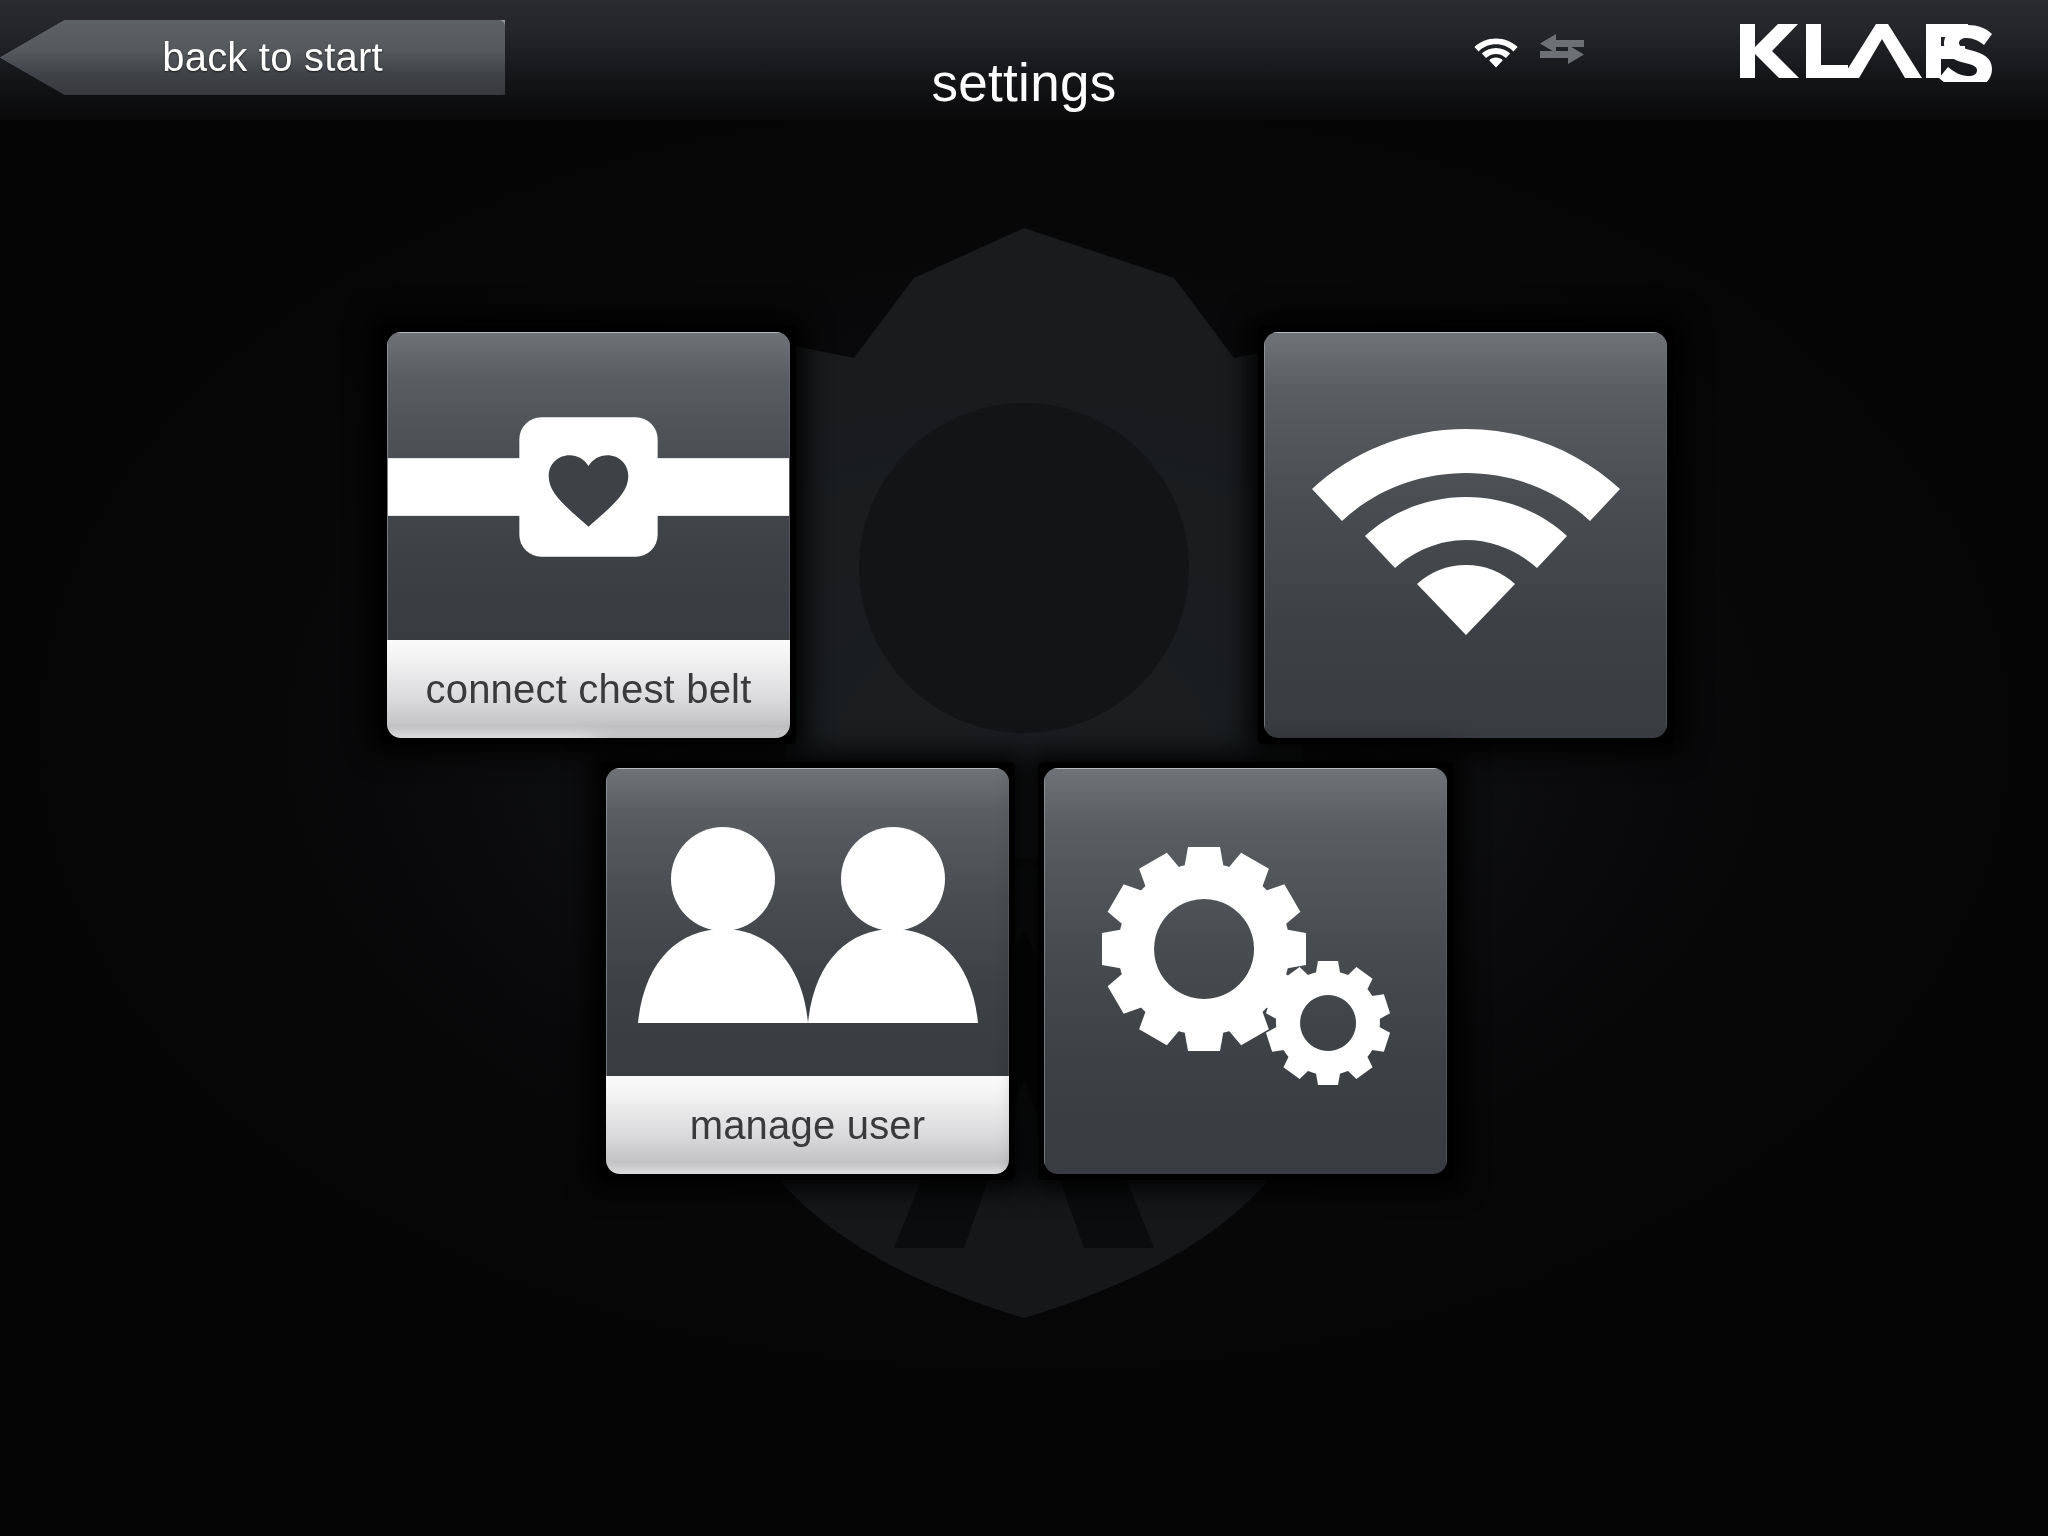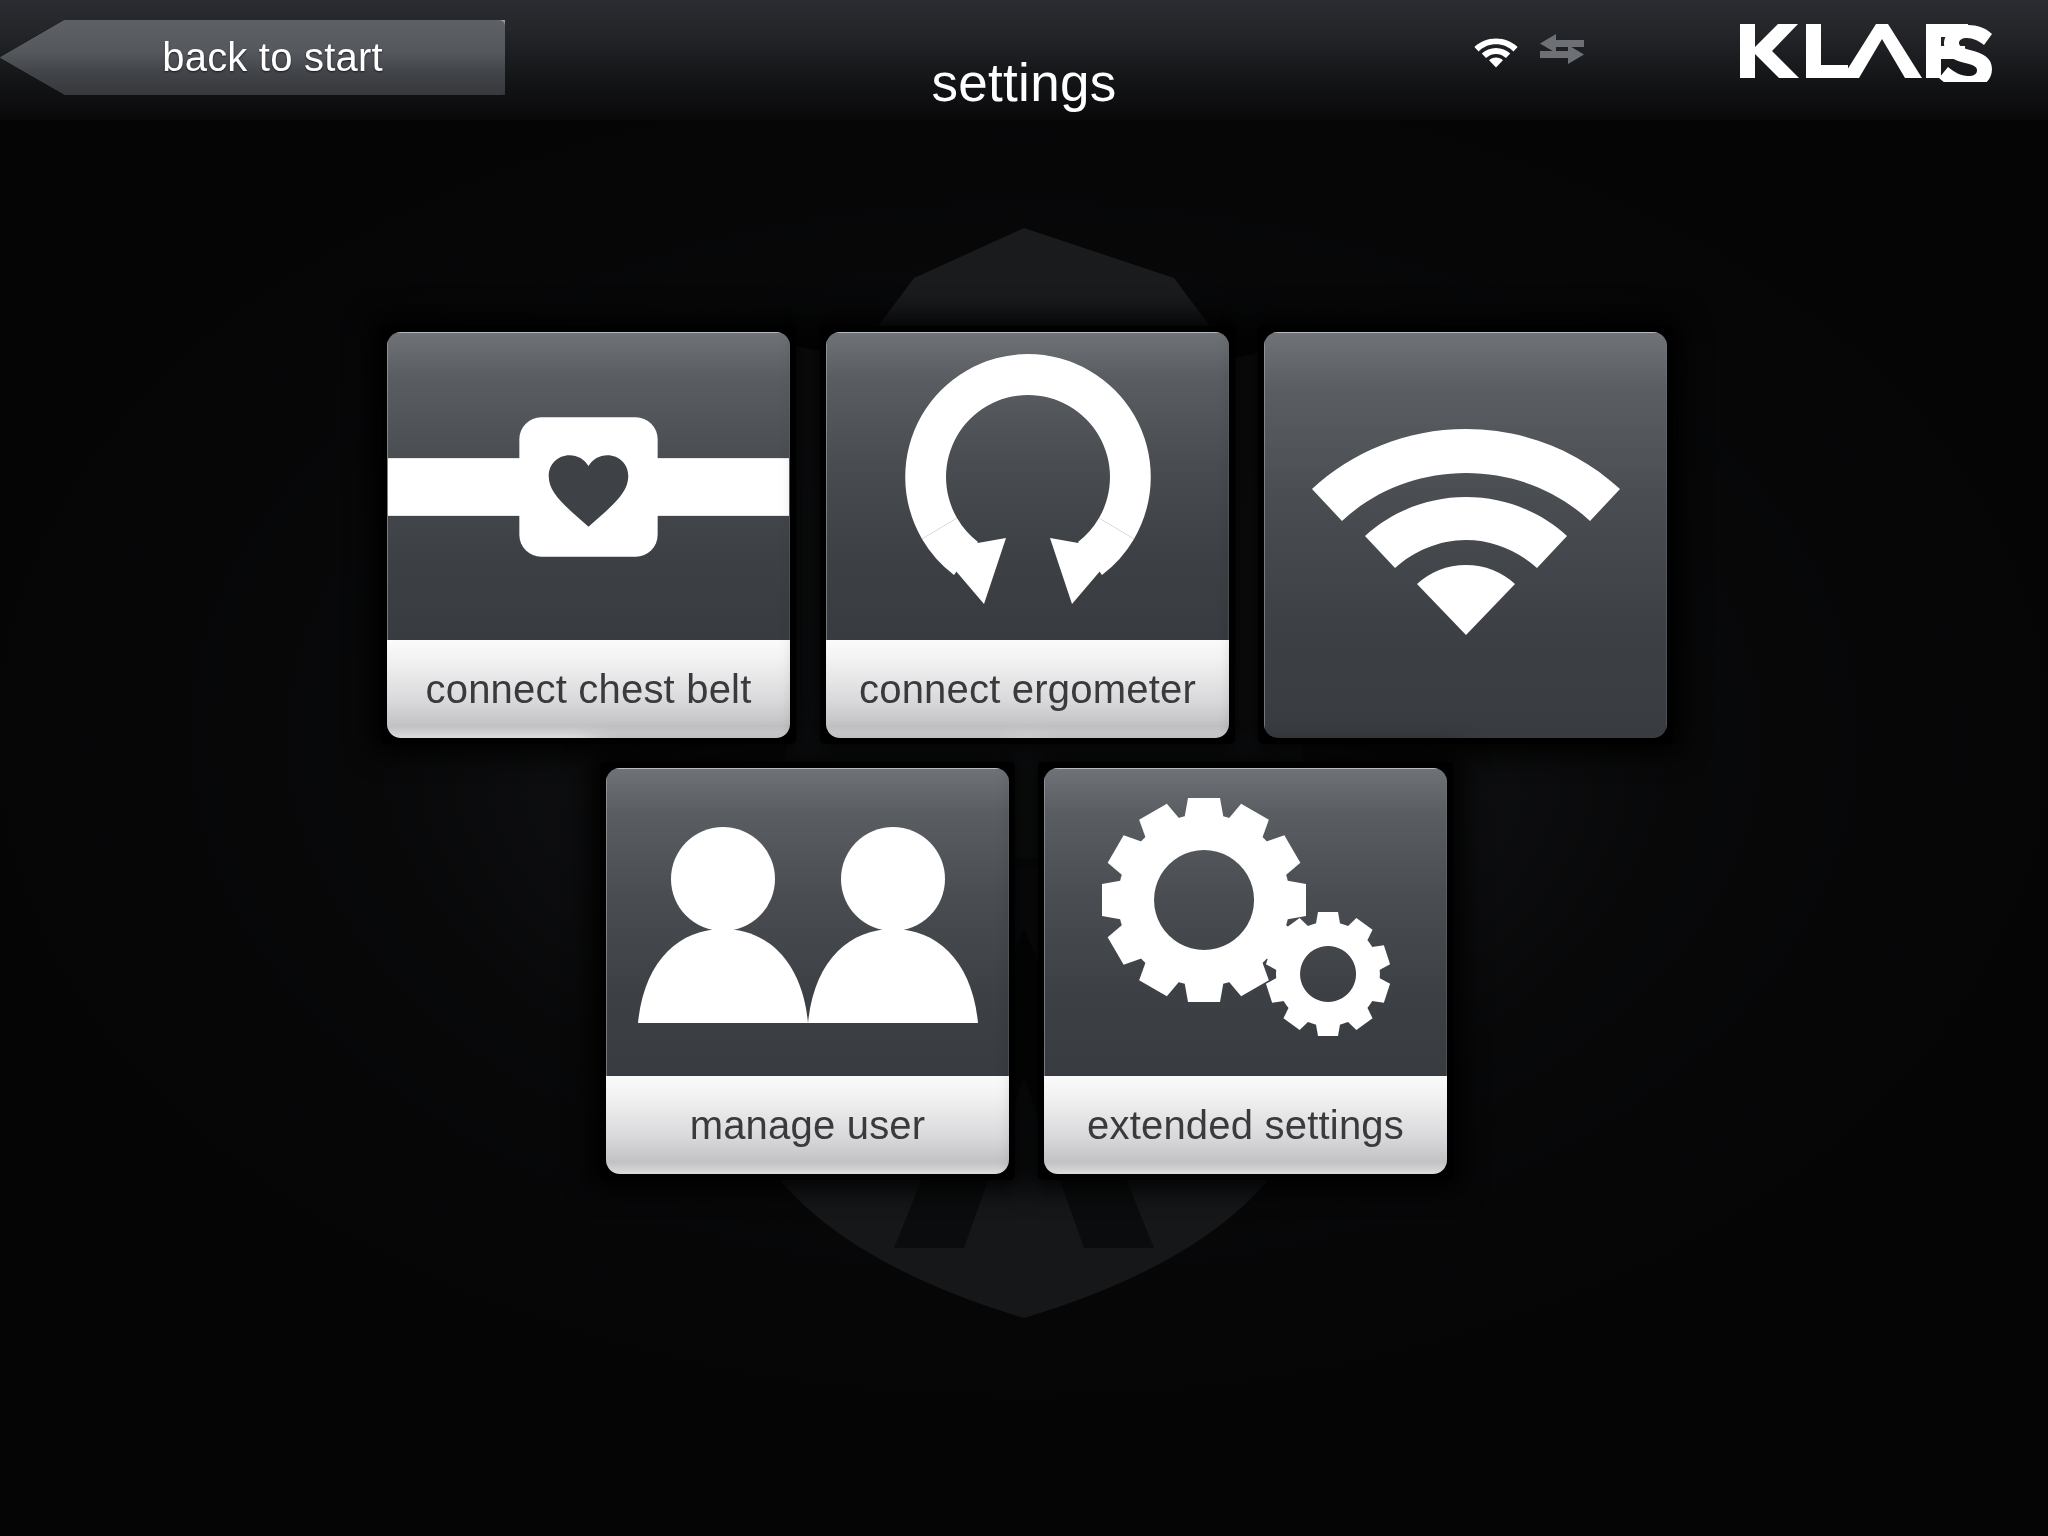--- a/index.html
+++ b/index.html
@@ -272,48 +272,20 @@
             </g>
             <path fill="#3e4246" d="M201.5 200
                     c-22-20-40-33-40-51 0-12 9-21 21-21 8 0 15 4 19 11
                     4-7 11-11 19-11 12 0 21 9 21 21 0 18-18 31-40 51z"></path>
           </svg>
         </div>
         <div class="tile-label">connect chest belt</div>
       </div>
     </div>
 
-    <div class="tile" id="tile-1">
-      <div class="tile-icon-area-holder" style="display:contents;">
-        <div class="tile-inner">
-          <div class="tile-icon-area">
-            <svg width="300" height="290" viewBox="0 0 300 290" aria-hidden="true">
-              <g fill="#ffffff">
-
-                <path d="M150 12
-                         A123 123 0 1 1 149.9 12 Z
-                         M150 53
-                         A82 82 0 1 0 150.1 53 Z" fill-rule="evenodd" opacity="0"></path>
-                <path d="M150 12 a123 123 0 0 1 106 185 l-35 -21 a82 82 0 0 0 -71 -123 z"></path>
-                <path d="M150 12 a123 123 0 0 0 -106 185 l35 -21 a82 82 0 0 1 71 -123 z"></path>
-
-                <path d="M44 197 a123 123 0 0 0 32 36 l24 -33 a82 82 0 0 1 -21 -24 z"></path>
-
-                <path d="M256 197 a123 123 0 0 1 -32 36 l-24 -33 a82 82 0 0 0 21 -24 z"></path>
-
-                <path d="M60 208 L128 196 L106 262 Z"></path>
-
-                <path d="M240 208 L172 196 L194 262 Z"></path>
-              </g>
-            </svg>
-          </div>
-          <div class="tile-label">connect ergometer</div>
-        </div>
-      </div>
-    </div>
 
     <div class="tile" id="tile-2">
       <div class="tile-inner">
         <div class="tile-icon-area">
           <svg width="330" height="250" viewBox="0 0 330 250" aria-hidden="true">
             <g fill="#ffffff">
               <path d="M165 18c60 0 114 23 154 60l-30 32c-32-30-76-48-124-48S73 80 41 110L11 78C51 41 105 18 165 18z"></path>
               <path d="M165 86c39 0 75 15 101 39l-30 32c-19-17-44-28-71-28s-52 11-71 28l-30-32C90 101 126 86 165 86z"></path>
               <path d="M165 154c19 0 36 7 49 19l-49 51-49-51c13-12 30-19 49-19z"></path>
             </g>
@@ -375,18 +347,17 @@
                   <path d="M-10 -62 h20 l3 17 h-26 z" transform="rotate(216)"></path>
                   <path d="M-10 -62 h20 l3 17 h-26 z" transform="rotate(252)"></path>
                   <path d="M-10 -62 h20 l3 17 h-26 z" transform="rotate(288)"></path>
                   <path d="M-10 -62 h20 l3 17 h-26 z" transform="rotate(324)"></path>
                 </g>
                 <path d="M0 -52 A52 52 0 1 1 -0.1 -52 Z M0 -28 A28 28 0 1 0 0.1 -28 Z" fill-rule="evenodd"></path>
               </g>
             </g>
           </svg>
         </div>
-        <div class="tile-label">extended settings</div>
       </div>
     </div>
 
   </div>
 </div>
 
 </body></html>

